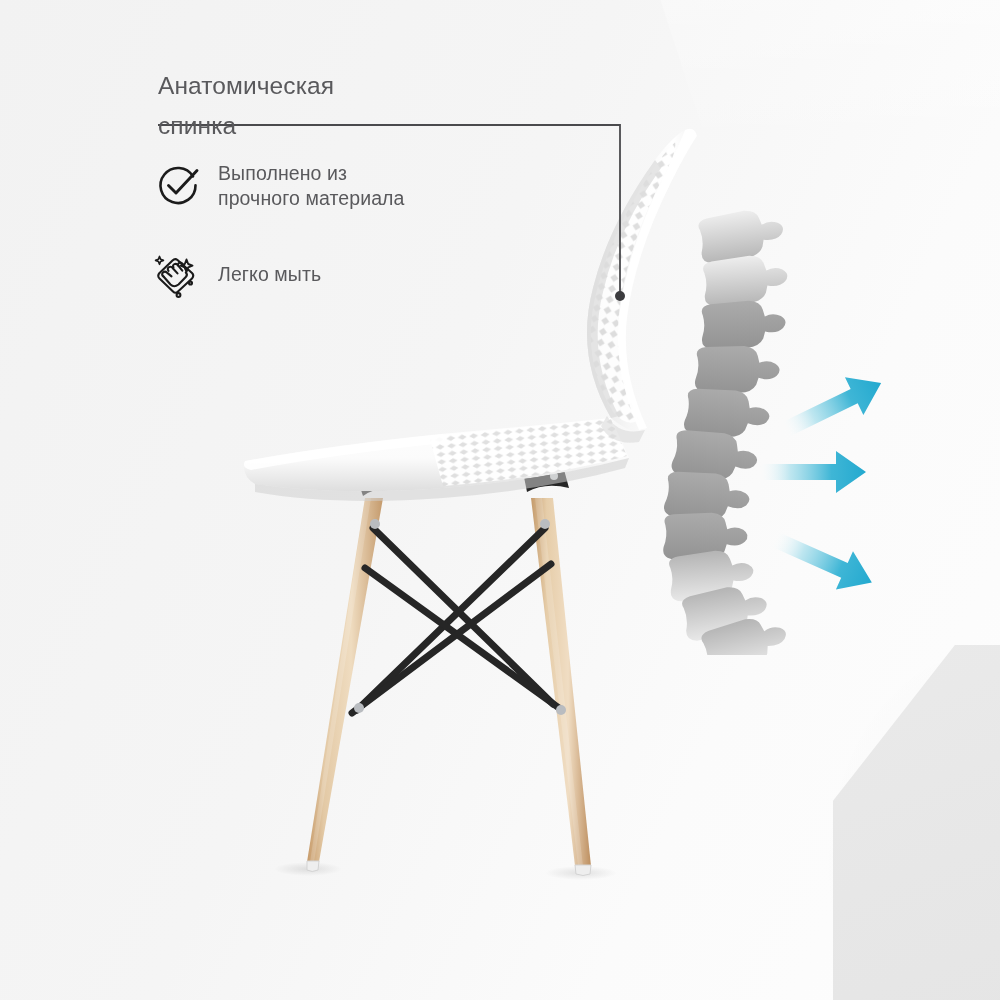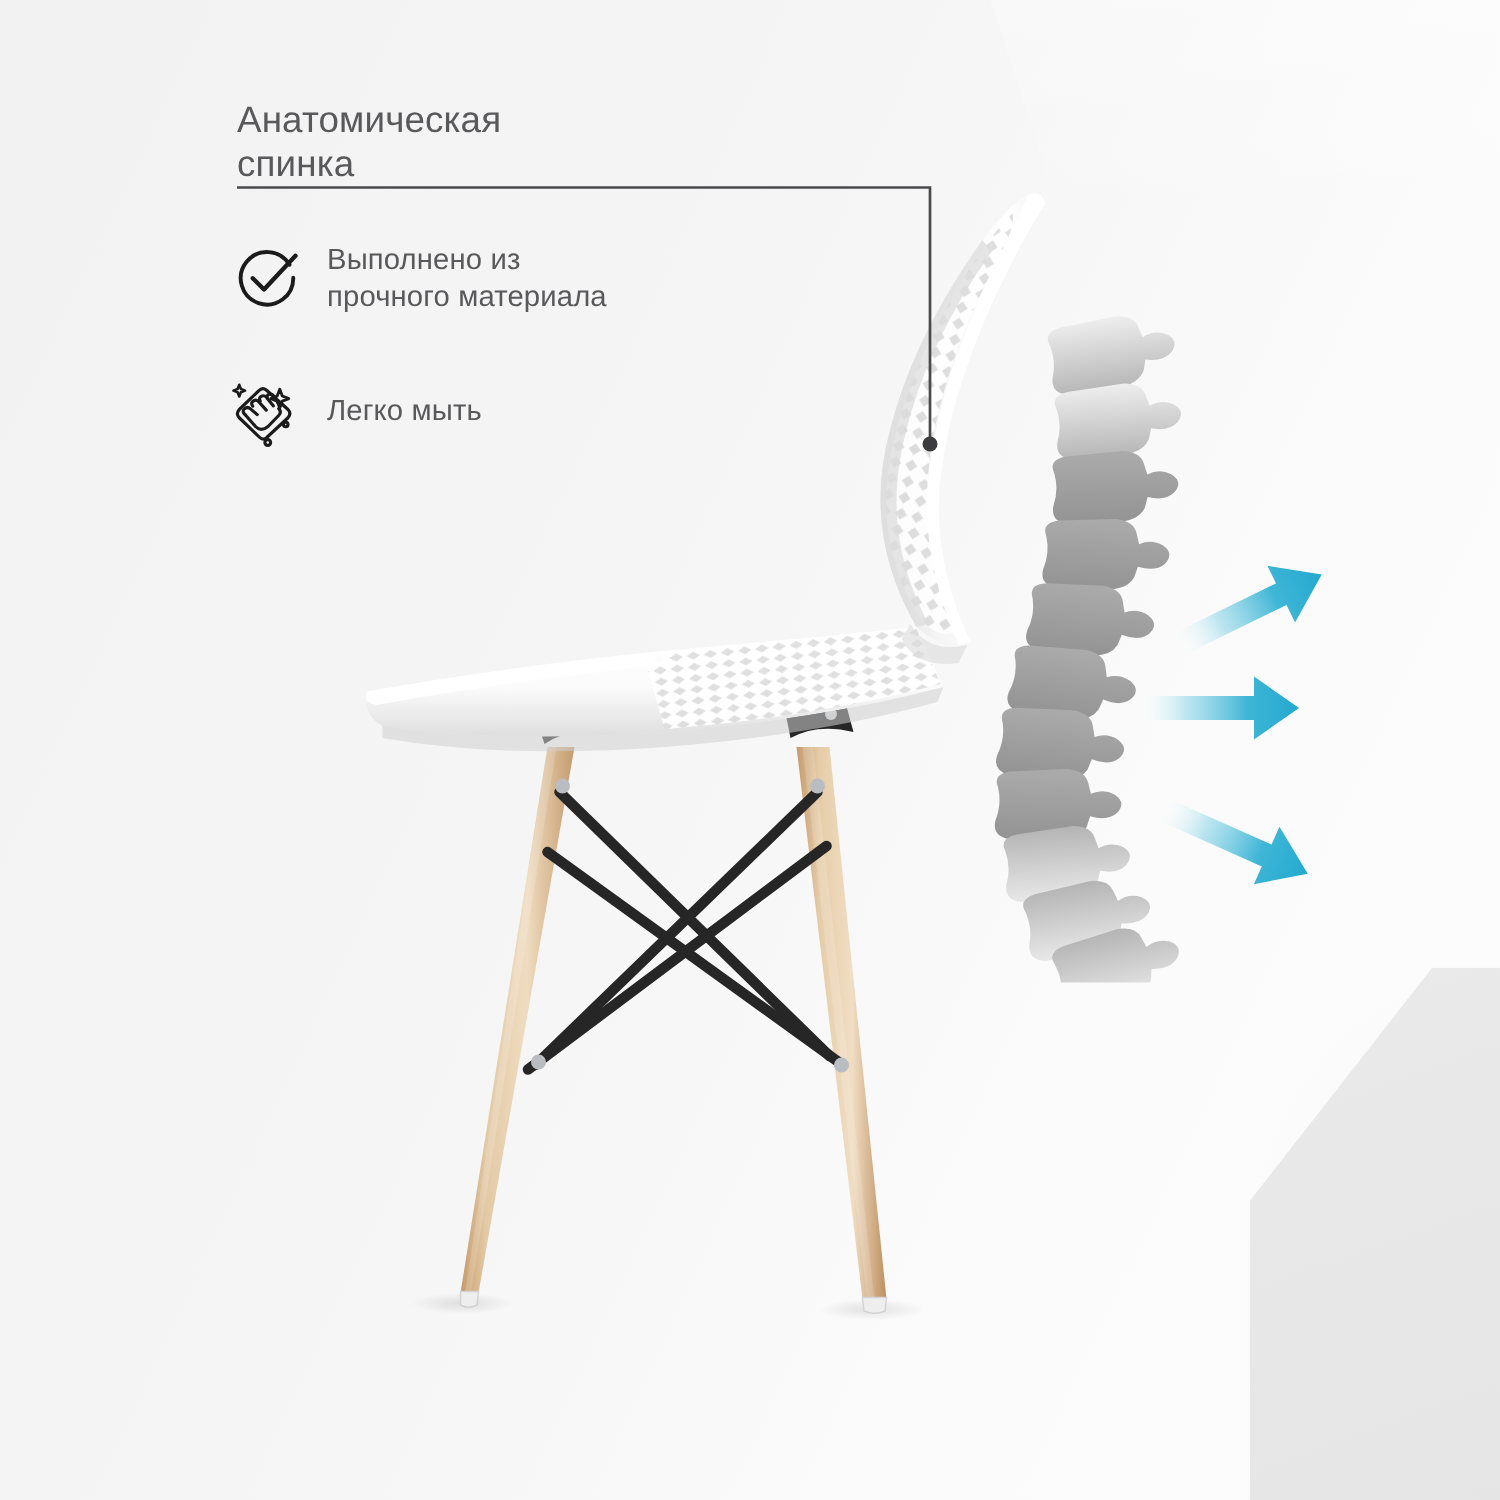--- a/index.html
+++ b/index.html
@@ -27,21 +27,21 @@
   }
   .bg-diag-top{
     position:absolute;left:690px;top:-160px;width:520px;height:420px;
     background:linear-gradient(200deg,rgba(255,255,255,.85),rgba(255,255,255,0) 70%);
     transform:rotate(-18deg);
   }
 
   
   .headline{
     position:absolute;left:158px;top:66px;width:360px;
-    font-size:24.5px;line-height:29px;color:#59595c;letter-spacing:.1px;
+    font-size:24.5px;line-height:40px;color:#59595c;letter-spacing:.1px;
     white-space:pre-line;
   }
   .feature{position:absolute;display:flex;align-items:center;}
   .feature .ficon{width:52px;height:52px;flex:0 0 52px;position:relative;}
   .feature .ftext{
     font-size:19.5px;line-height:25px;color:#59595c;white-space:pre-line;
     margin-left:14px;letter-spacing:.1px;
   }
   #feature-material{left:152px;top:160px;}
   #feature-clean{left:152px;top:248px;}

